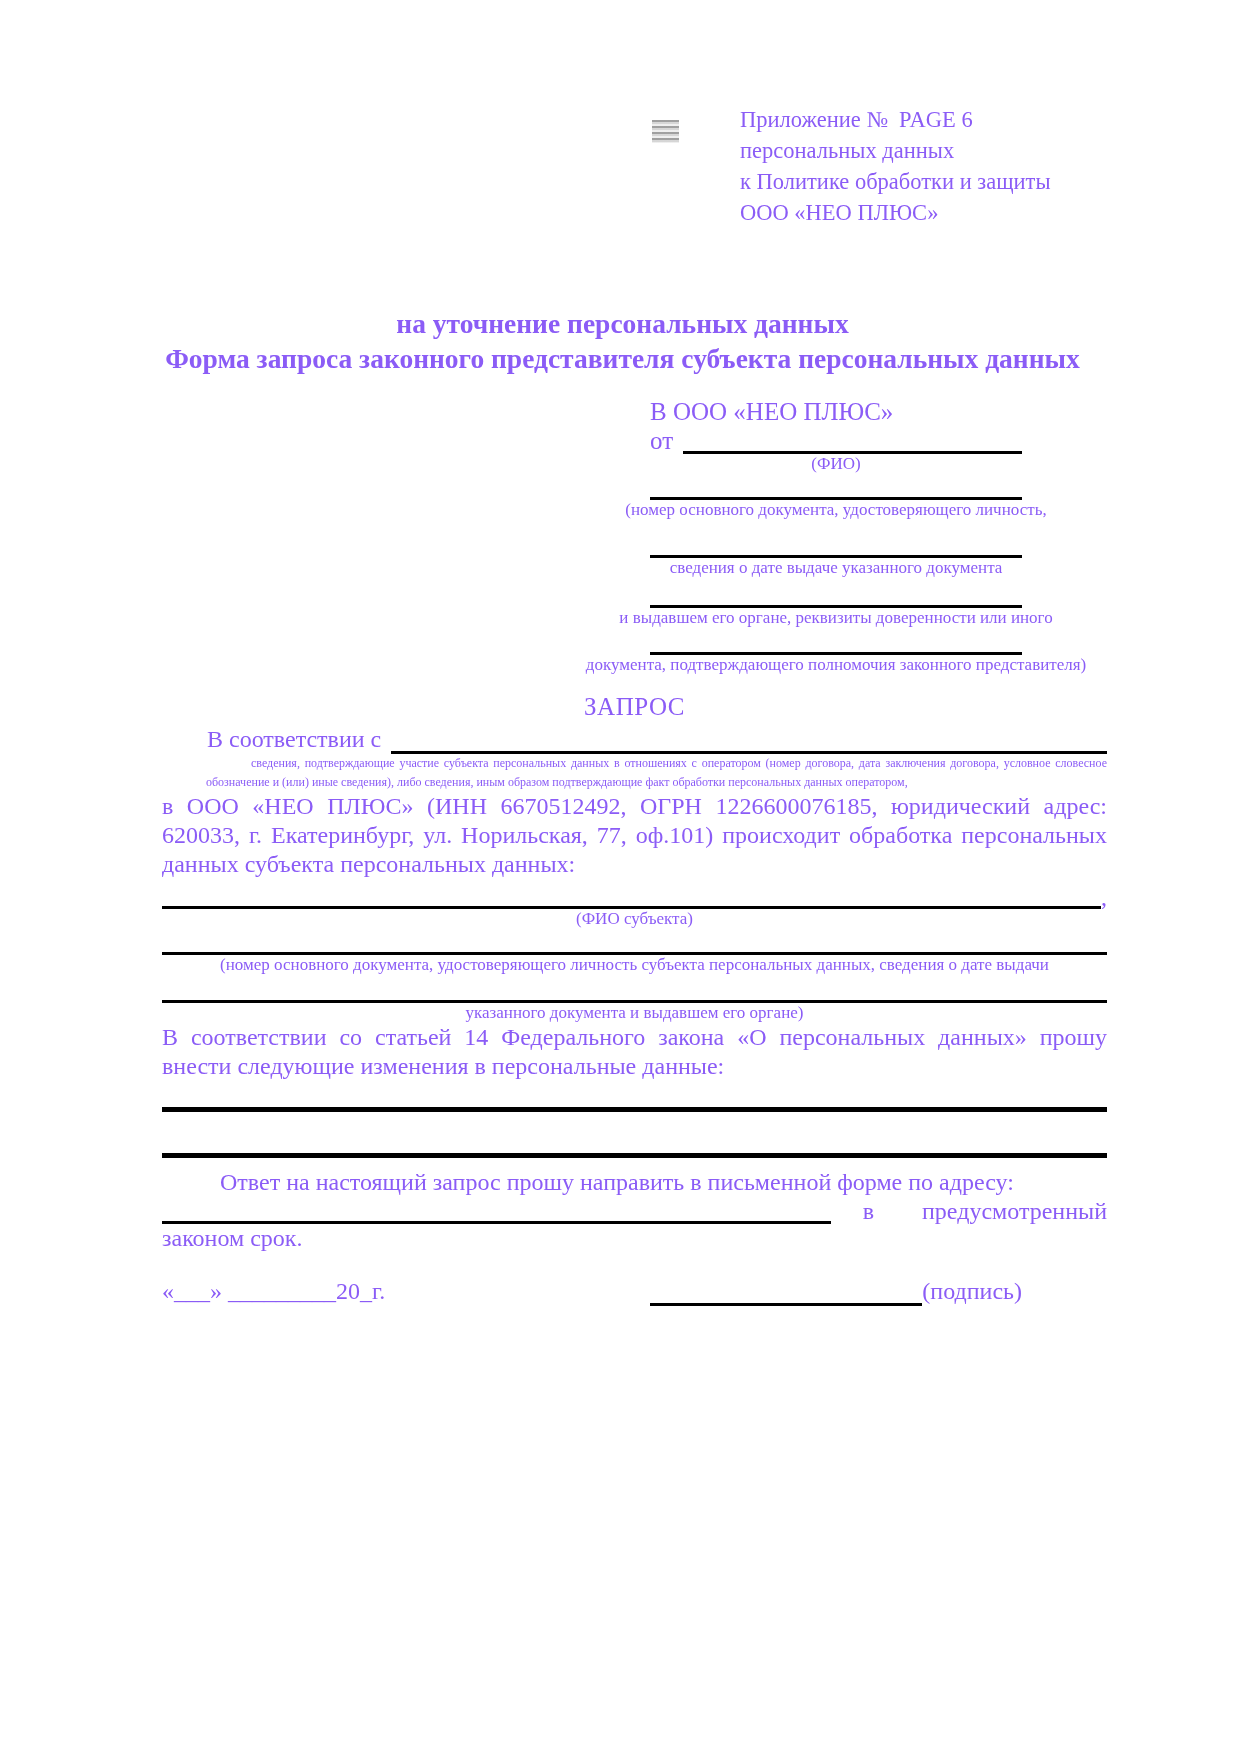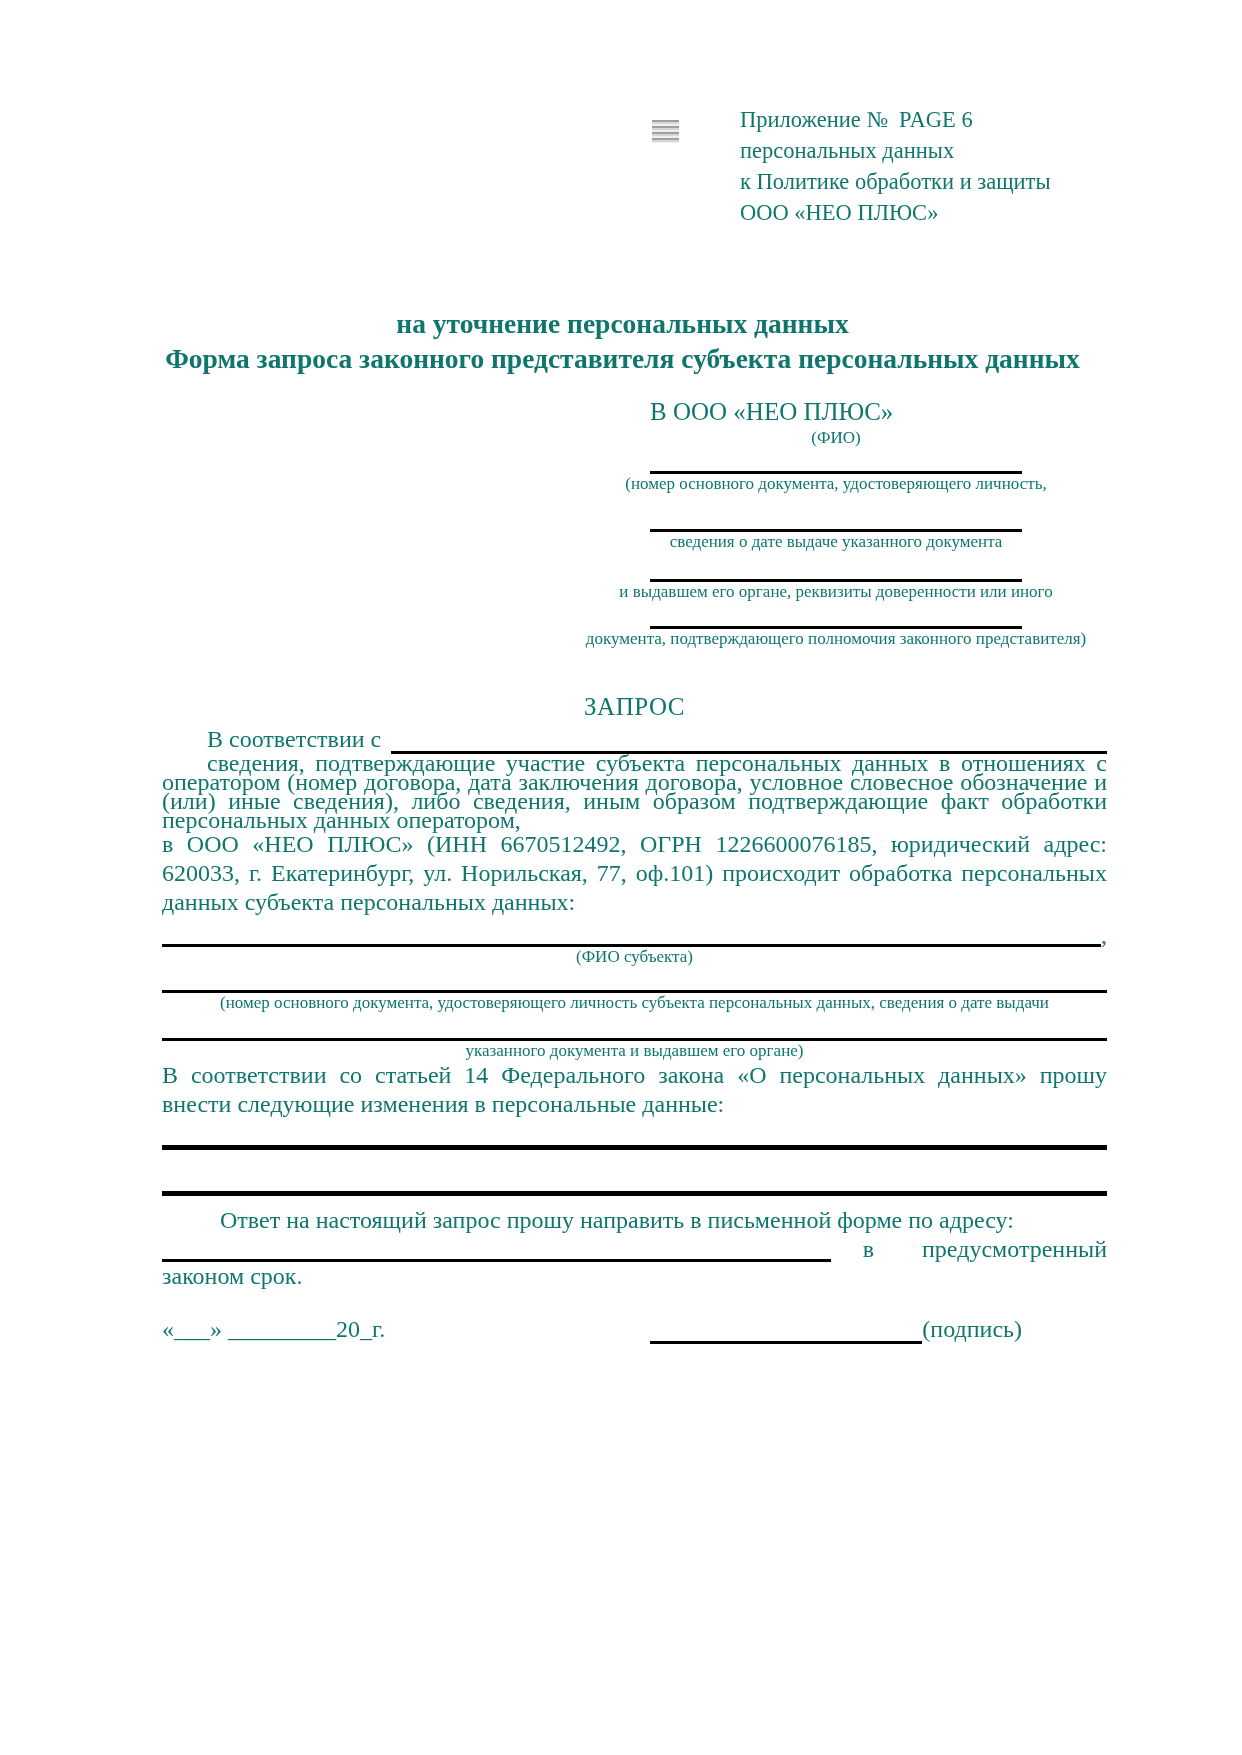--- a/index.html
+++ b/index.html
@@ -2,21 +2,21 @@
 <html><head>
 <meta charset="utf-8">
 <style>
   * { box-sizing: border-box; margin: 0; padding: 0; }
   html, body { background: #ffffff; }
   .page {
     position: relative;
     width: 1242px;
     height: 1725px;
     background: #ffffff;
-    color: #0f766e;
+    color: #8b5cf6;
     font-family: "Liberation Serif", "DejaVu Serif", serif;
     overflow: hidden;
   }
 
   
   .artifact {
     position: absolute; left: 652px; top: 120px; width: 27px; height: 23px;
     background: repeating-linear-gradient(180deg, #8f8f8f 0 2px, #cfcfcf 2px 4px, #ececec 4px 6px);
     opacity: .85;
   }
@@ -40,21 +40,21 @@
   .capwrap { display: flex; justify-content: center; }
   .cap { font-size: 17px; line-height: 20px; white-space: nowrap; text-align: center; }
   .fline { border-bottom: 3px solid #000; }
   .f1 { height: 26px; } .f2 { height: 38px; } .f3 { height: 30px; } .f4 { height: 27px; }
 
   
   .main { position: absolute; left: 162px; top: 692px; width: 945px; font-size: 24px; line-height: 29px; }
   .zapros { text-align: center; font-size: 25px; line-height: 30px; letter-spacing: 0.5px; }
   .intro-row { display: flex; align-items: flex-end; height: 32px; }
   .intro-row .ilbl { padding-left: 45px; line-height: 30px; white-space: nowrap; }
-  .footnote { font-size: 24px; line-height: 19px; text-align: justify; text-indent: 45px; }
+  .footnote { font-size: 12px; line-height: 19px; text-align: justify; text-indent: 45px; margin-left: 44px; }
   .para { text-align: justify; }
   .comma-row { display: flex; align-items: flex-end; height: 30px; }
   .comma-row .fill { margin-left: 0; }
   .comma-row .comma { line-height: 24px; }
   .mcap { font-size: 17px; line-height: 20px; text-align: center; white-space: nowrap; }
   .bline { border-bottom: 3px solid #000; }
   .b1 { height: 26px; } .b2 { height: 28px; }
   .thick { border-bottom: 5px solid #000; height: 0; }
   .t1 { margin-top: 26px; } .t2 { margin-top: 41px; }
   .ppara { text-indent: 58px; margin-top: 10px; }
@@ -82,20 +82,24 @@
     <div>ООО «НЕО ПЛЮС»</div>
   </div>
 
   <div class="title-block">
     <div>на уточнение персональных данных</div>
     <div>Форма запроса законного представителя субъекта персональных данных</div>
   </div>
 
   <div class="addressee">
     <div class="addr-to">В ООО «НЕО ПЛЮС»</div>
+    <div class="from-row">
+      <span class="lbl">от</span>
+      <span class="fill"></span>
+    </div>
     <div class="capwrap">
       <span class="cap">(ФИО)</span>
     </div>
 
     <div class="fline f1"></div>
     <div class="capwrap">
       <span class="cap">(номер основного документа, удостоверяющего личность,</span>
     </div>
 
     <div class="fline f2"></div>

